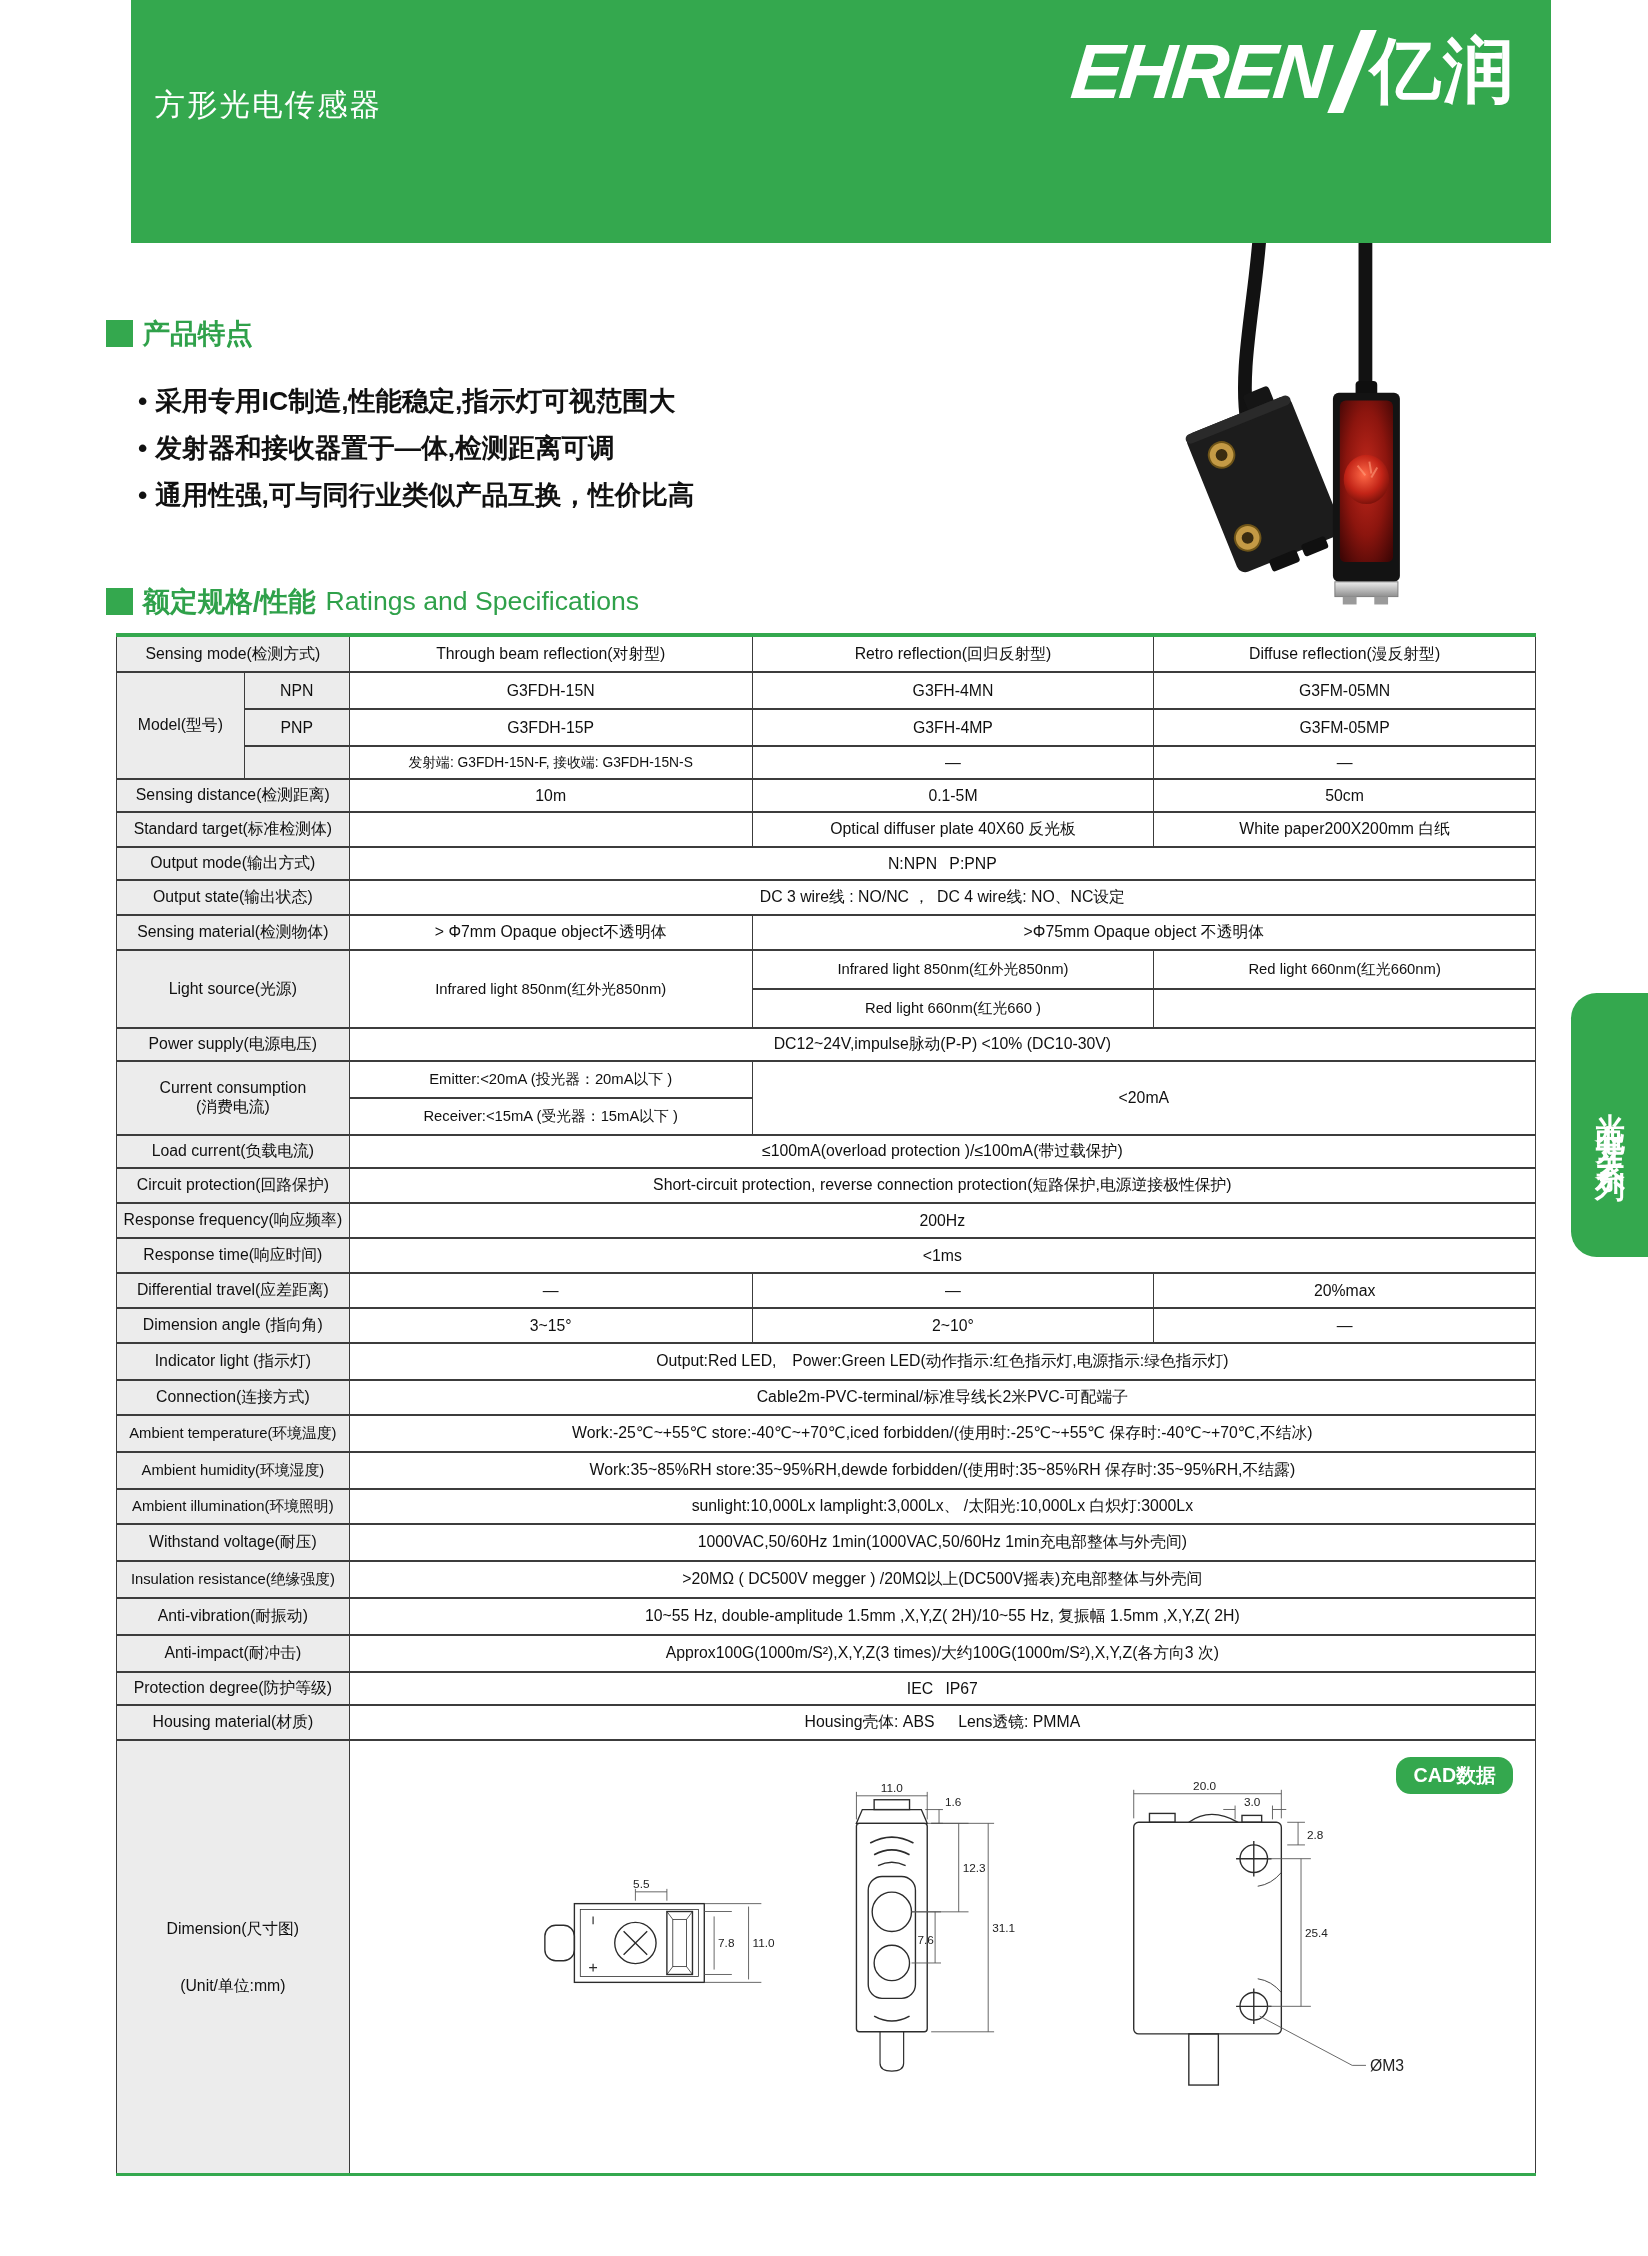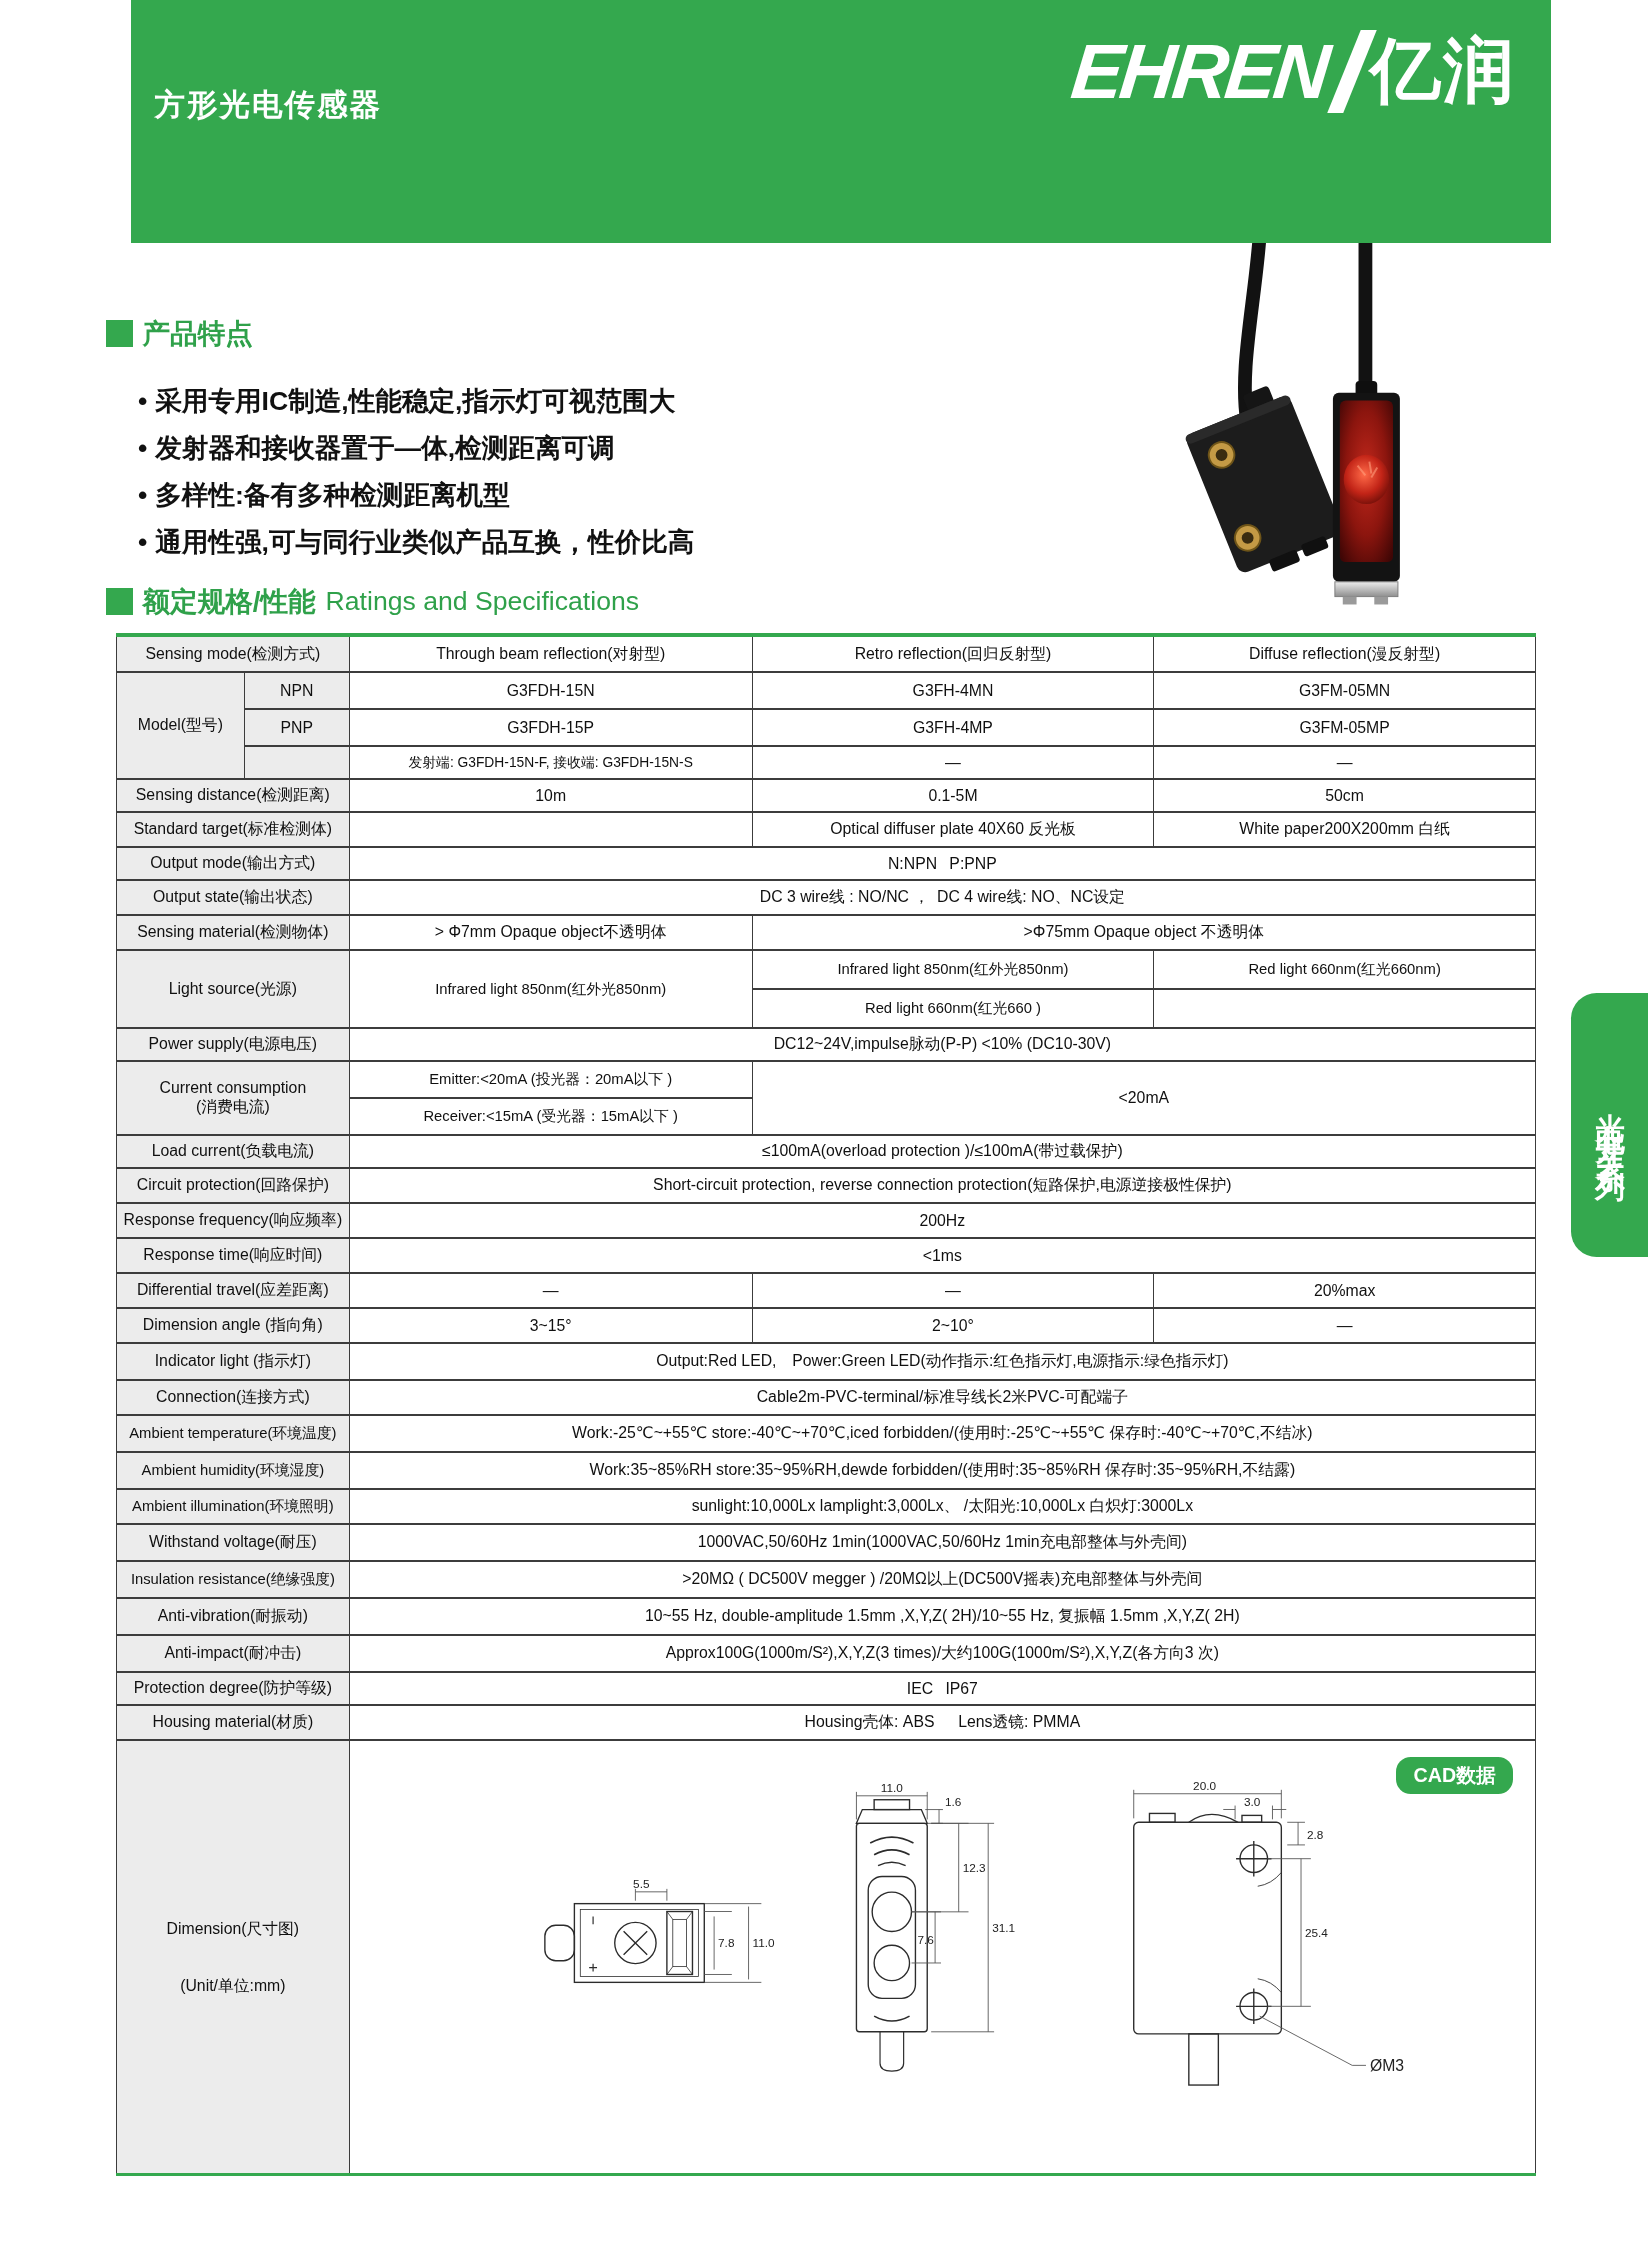--- a/index.html
+++ b/index.html
@@ -2,21 +2,21 @@
 <html><head>
 <meta charset="utf-8">
 <style>
   * { margin:0; padding:0; box-sizing:border-box; }
   html,body { background:#ffffff; }
   body { font-family:"Liberation Sans","DejaVu Sans",sans-serif; color:#111; }
   .page { position:relative; width:1648px; height:2257px; background:#fff; overflow:hidden; }
 
   
   .hero { position:absolute; left:131px; top:0; width:1420px; height:243px; background:#34A84E; }
-  .hero-title { position:absolute; left:23.6px; top:85px; color:#fff; font-size:30.5px; font-weight:bold; letter-spacing:2px; }
+  .hero-title { position:absolute; left:23.6px; top:85px; color:#fff; font-size:30.5px; font-weight:normal; letter-spacing:2px; }
   .logo { position:absolute; right:35px; top:23.6px; display:flex; align-items:center; color:#fff; }
   .logo-latin { font-size:77px; font-weight:900; font-style:italic; letter-spacing:-3px; transform:skewX(-6deg); }
   .logo-slash { width:15.8px; height:83px; background:#fff; transform:skewX(-22deg); margin:0 9.9px 0 17.7px; }
   .logo-cn { font-size:71px; font-weight:900; letter-spacing:2px; }
 
   
   .photo { position:absolute; left:1133px; top:243px; width:325px; height:394px; }
 
   
   .sec-head { position:absolute; display:flex; align-items:center; gap:9.9px; }
@@ -120,21 +120,20 @@
     </svg>
   </div>
 
   <div class="sec-head" id="features-head">
     <span class="sec-sq"></span>
     <span class="sec-txt">产品特点</span>
   </div>
   <ul class="features-list">
     <li>采用专用IC制造,性能稳定,指示灯可视范围大</li>
     <li>发射器和接收器置于—体,检测距离可调</li>
-    <li>多样性:备有多种检测距离机型</li>
     <li>通用性强,可与同行业类似产品互换，性价比高</li>
   </ul>
 
   <div class="sec-head" id="specs-head">
     <span class="sec-sq"></span>
     <span class="sec-txt">额定规格/性能</span>
     <span class="sec-txt-en">Ratings and Specifications</span>
   </div>
 
   <table class="spec">

